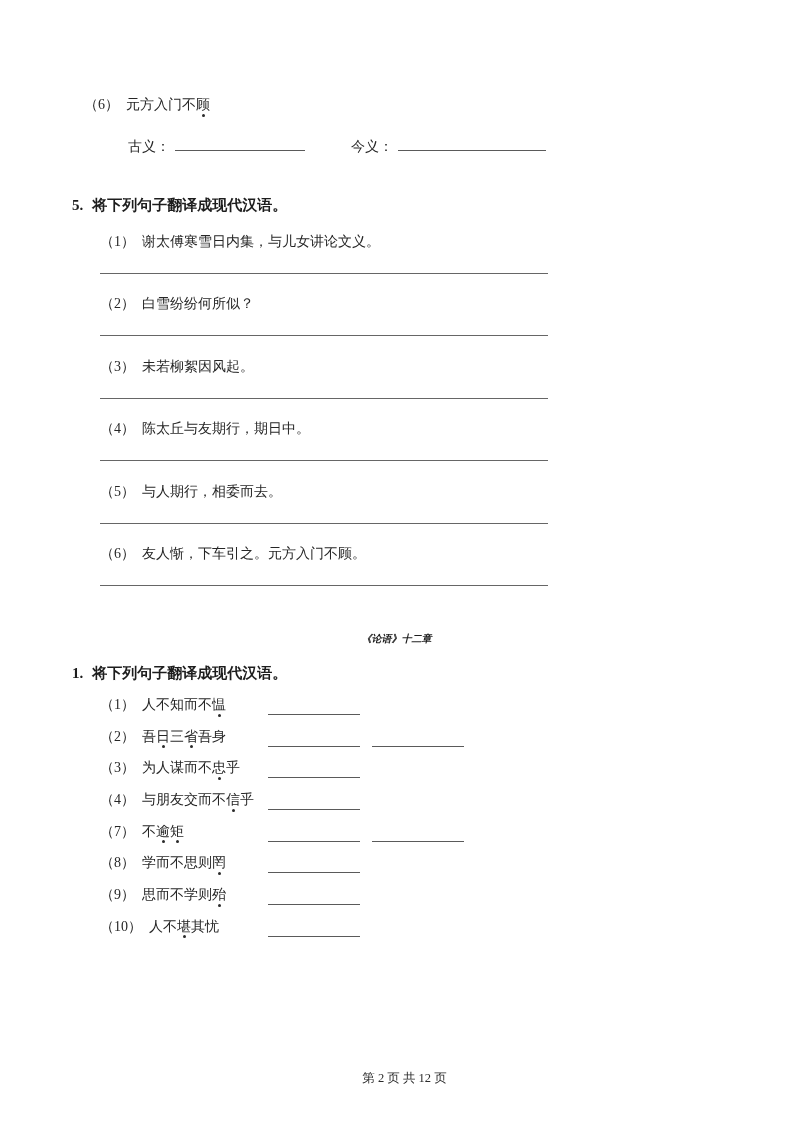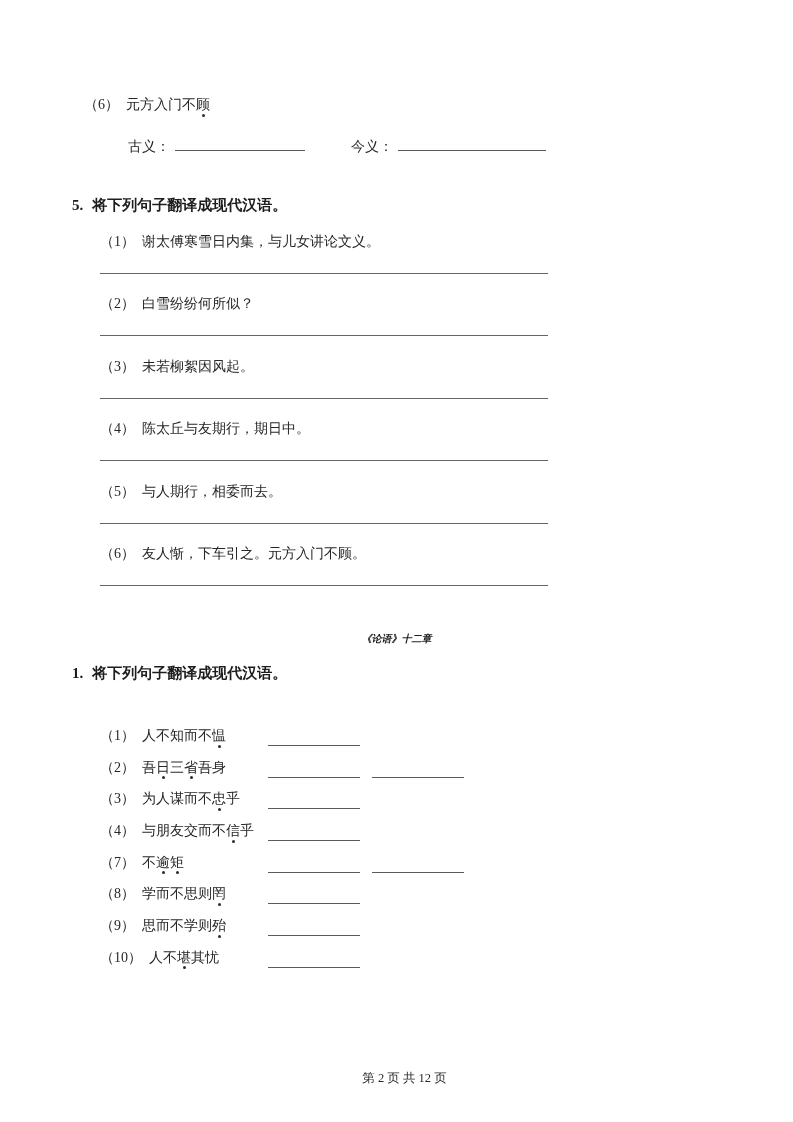--- a/index.html
+++ b/index.html
@@ -39,21 +39,21 @@
   #q5-items { position:absolute; left:100px; top:233px; width:448px; }
   .t-block { position:relative; height:62.4px;text-align:right; }
   .t-text { position:absolute; top:0; left:0; white-space:nowrap; }
   .t-line { position:absolute; top:40px; left:0; width:100%; border-top:1px solid #666; }
   
   .section-title {
     position:absolute; left:0; top:633px; width:100%; text-align:center;
     font-weight:700; font-size:10px; color:#1d1d1d;font-style:italic;
   }
   
-  #q1-items { position:absolute; left:100px; top:727px; }
+  #q1-items { position:absolute; left:100px; top:696px; }
   .e-row { height:31.7px; white-space:nowrap; }
   .e-text { display:inline-block; width:168px; vertical-align:top; }
   .e-blank {
     display:inline-block; width:92px; height:19px; vertical-align:top;
     border-bottom:1px solid #5a5a5a;
   }
   .e-blank.second { margin-left:12px; }
   
   .footer {
     position:absolute; left:0; top:1071px; width:100%; text-align:center;

